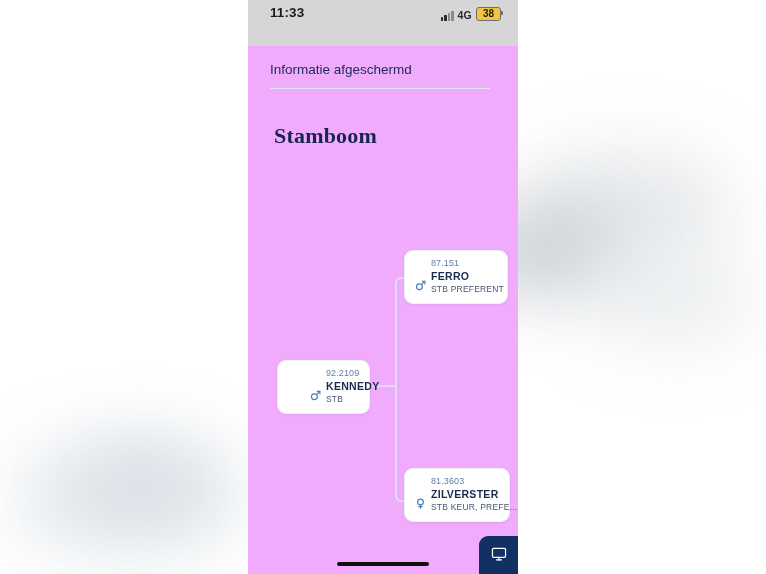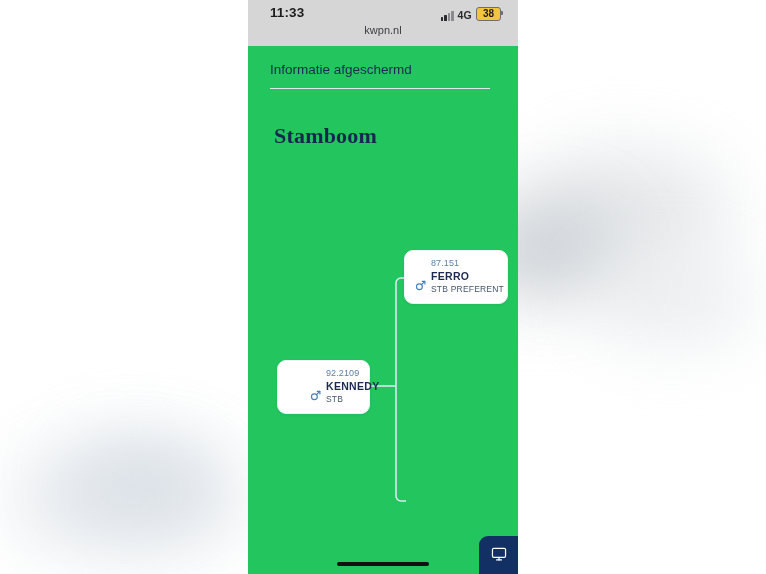--- a/index.html
+++ b/index.html
@@ -58,21 +58,21 @@
     opacity: .6;
   }
 
   
   .phone {
     position: absolute;
     left: 248px;
     top: 0;
     width: 270px;
     height: 574px;
-    background: #22c55e;
+    background: #f0abfc;
     overflow: hidden;
   }
 
   
   .statusbar {
     height: 46px;
     background: #d6d6d6;
     position: relative;
   }
   .sb-time {
@@ -293,21 +293,20 @@
           <i></i>
           <i></i>
           <i></i>
           <i></i>
         </span>
       <span class="sb-net">4G</span>
       <span class="battery">
         <span class="battery-num">38</span>
       </span>
     </div>
-    <div class="sb-url">kwpn.nl</div>
   </div>
 
   <div class="page-header">
     <div class="header-title">Informatie afgeschermd</div>
     <div class="header-rule"></div>
   </div>
 
   <div class="stamboom">Stamboom</div>
 
   <div class="tree">
@@ -341,20 +340,34 @@
           <path d="M9.3 1.8 H12.6 V5.1" fill="none" stroke="#4a7fb5" stroke-width="1.5" stroke-linecap="round" stroke-linejoin="round"></path>
         </svg>
       </span>
       <span class="node-body">
         <span class="node-id" style="display:block">87.151</span>
         <span class="node-name" style="display:block">FERRO</span>
         <span class="node-qual" style="display:block">STB PREFERENT</span>
       </span>
     </div>
 
+    <div class="node node-zilverster">
+      <span class="gender">
+        <svg width="11" height="11" viewBox="0 0 14 14">
+          <circle cx="7" cy="5" r="3.6" fill="none" stroke="#4a7fb5" stroke-width="1.5"></circle>
+          <path d="M7 8.6 V13" stroke="#4a7fb5" stroke-width="1.5" stroke-linecap="round"></path>
+          <path d="M4.9 11 H9.1" stroke="#4a7fb5" stroke-width="1.5" stroke-linecap="round"></path>
+        </svg>
+      </span>
+      <span class="node-body">
+        <span class="node-id" style="display:block">81.3603</span>
+        <span class="node-name" style="display:block">ZILVERSTER</span>
+        <span class="node-qual" style="display:block">STB KEUR, PREFE...</span>
+      </span>
+    </div>
 
   </div>
 
   <div class="home-indicator"></div>
 
   <div class="fab">
     <span>
       <svg width="18" height="18" viewBox="0 0 22 22">
         <rect x="3" y="4" width="16" height="11" rx="1.6" fill="none" stroke="#ffffff" stroke-width="1.5"></rect>
         <path d="M8 18.2 H14" stroke="#ffffff" stroke-width="1.5" stroke-linecap="round"></path>

